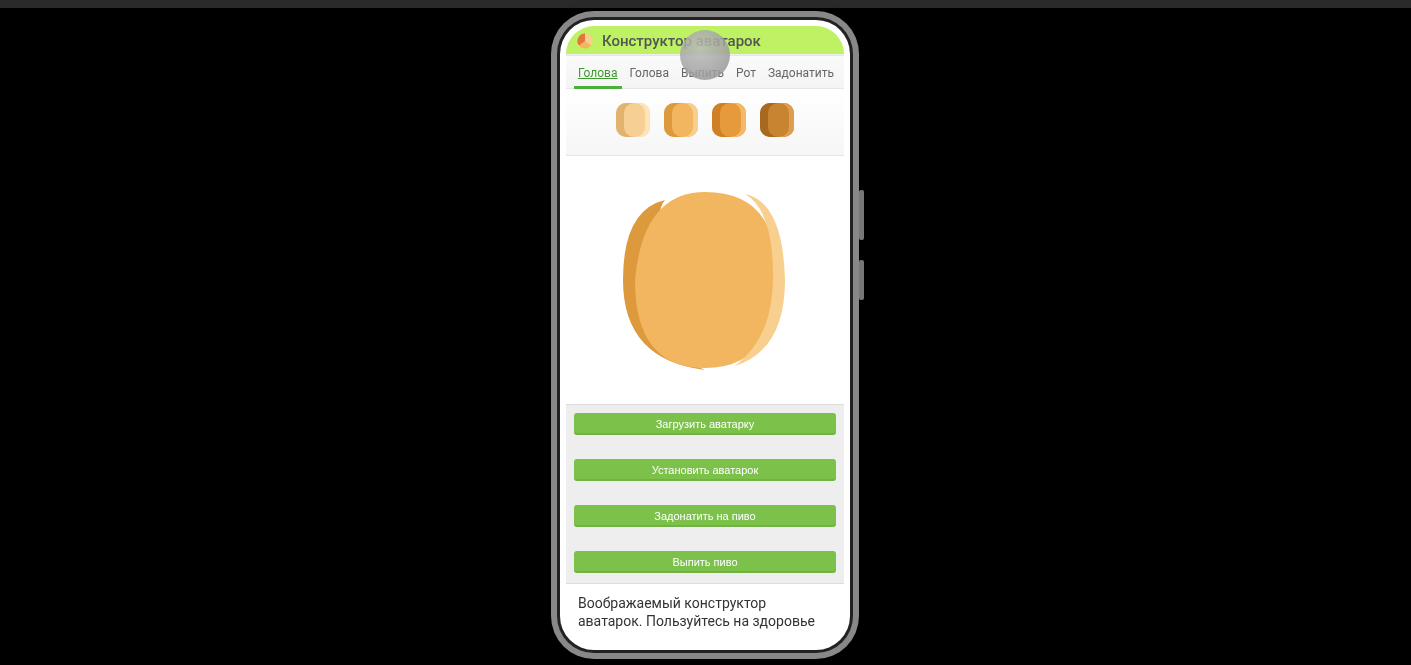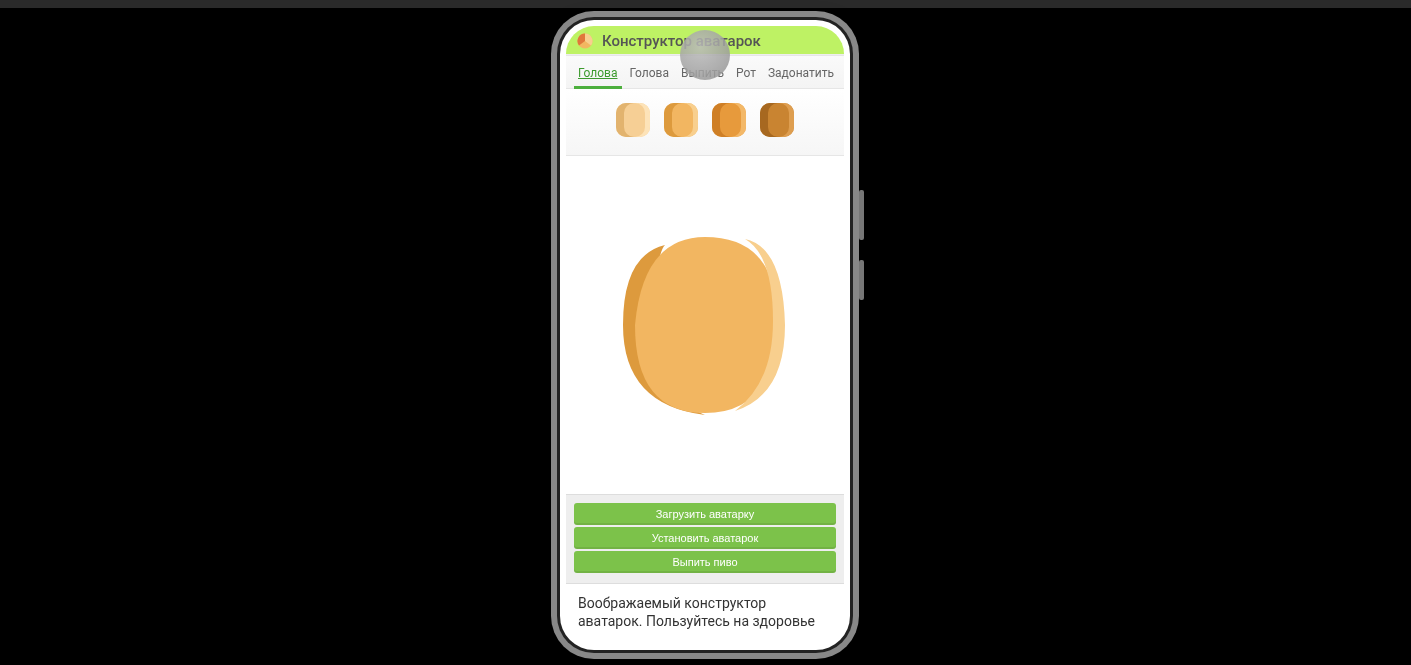--- a/index.html
+++ b/index.html
@@ -148,21 +148,21 @@
   }
   .preview svg { width: 200px; height: 200px; }
   
   .btns {
     background: #eee;
     border-top:1px solid #ddd;
     border-bottom:1px solid #ddd;
     padding: 8px 8px 10px 8px;
     display:flex;
     flex-direction:column;
-    gap:2px;
+    gap:24px;
   }
   .btn {
     background:#7cc24a;
     color:#fff;
     border:none;
     border-radius:3px;
     padding:5px 0;
     font-size:11px;
     cursor:pointer;
     box-shadow: inset 0 -2px 0 rgba(0,0,0,.08);
@@ -227,20 +227,21 @@
       <svg viewBox="0 0 200 200">
         <path id="head-shade" d="M60 20 Q18 30 18 100 Q18 180 100 190 Q50 170 50 100 Q50 30 60 20 Z" fill="#dd9a3d"></path>
         <path id="head-main" d="M100 12 Q38 12 30 100 Q30 188 100 188 Q170 188 172 100 Q174 12 100 12 Z" fill="#f2b661"></path>
         <path id="head-highlight" d="M140 14 Q178 22 180 100 Q180 170 130 186 Q168 158 168 96 Q168 30 140 14 Z" fill="#f8cf8e"></path>
       </svg>
     </div>
 
     <div class="btns">
       <button class="btn">Загрузить аватарку</button>
       <button class="btn">Установить аватарок</button>
+      <button class="btn">Задонатить на пиво</button>
       <button class="btn">Выпить пиво</button>
     </div>
 
     <div class="footer">Воображаемый конструктор аватарок. Пользуйтесь на здоровье</div>
 
   </div>
   <div class="phone-notch"></div>
 </div>
 
 </body></html>

